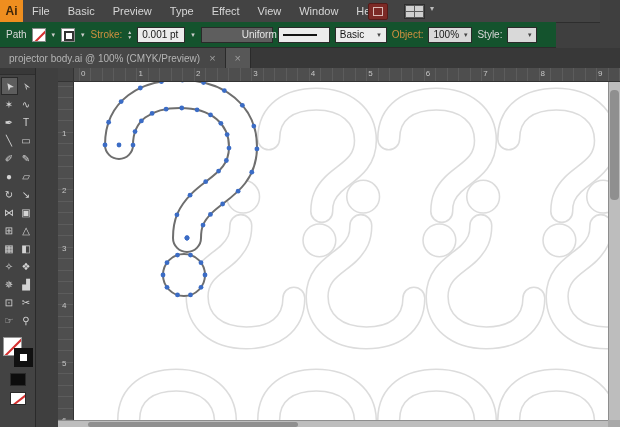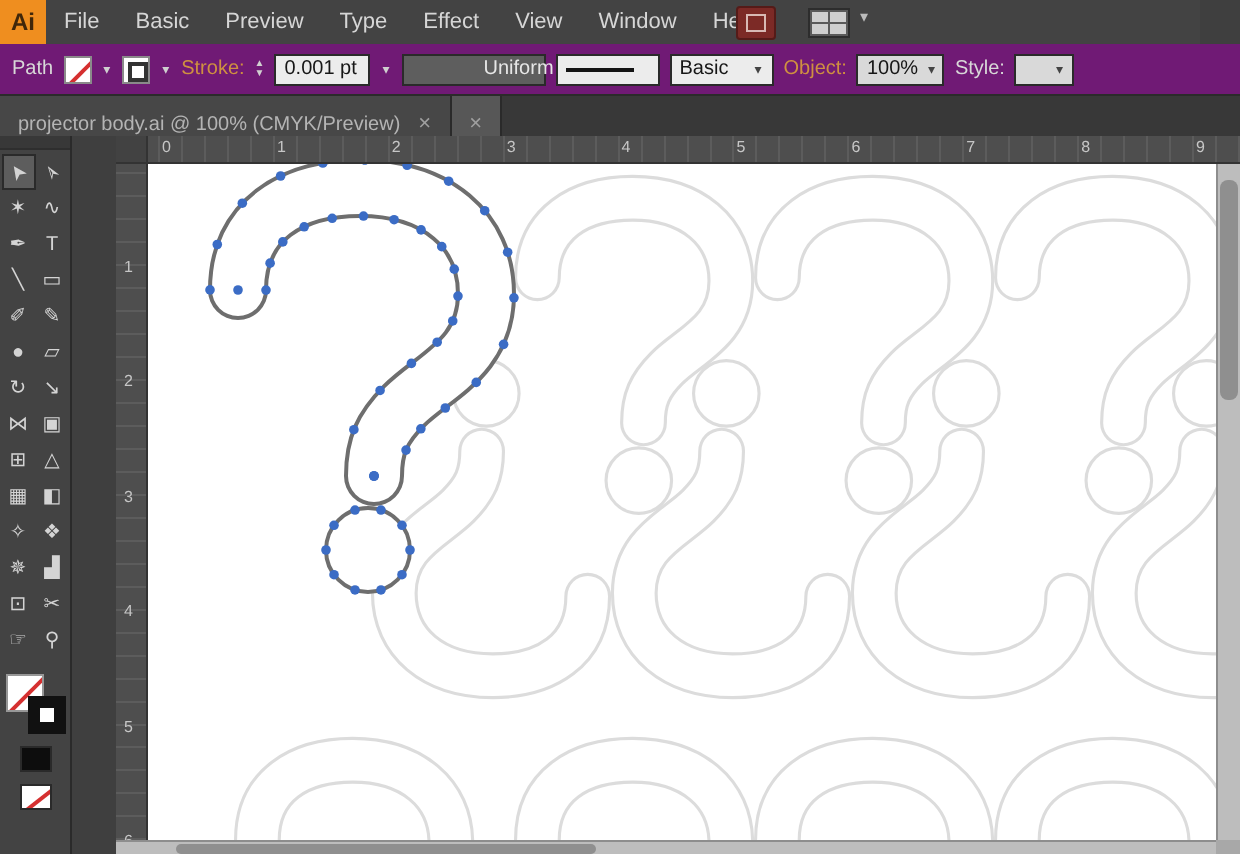--- a/index.html
+++ b/index.html
@@ -14,41 +14,41 @@
   .menu-item{padding:12px 9px;line-height:22px;color:#d6d6d6;cursor:default;white-space:nowrap;}
   .appbar-icons{position:absolute;left:368px;top:3px;display:flex;gap:16px;align-items:center;}
   .bridge-ic{width:18px;height:15px;background:#7c2a26;border:1px solid #551b18;border-radius:2px;position:relative;}
   .bridge-ic::after{content:"";position:absolute;left:4px;top:3px;width:8px;height:7px;border:1px solid #d8b9b4;}
   .arrange-ic{width:21px;height:15px;background:#5a5a5a;border:1px solid #2d2d2d;display:grid;
               grid-template-columns:8px 8px;grid-template-rows:5px 5px;gap:1px;padding:1px;box-sizing:border-box;}
   .arrange-ic i{background:#cfcfcf;}
   .arrange-ic::after{content:"▾";position:absolute;right:-9px;top:1px;color:#bbb;font-size:8px;}
 
   
-  .controlbar{position:absolute;left:0;top:22px;width:620px;height:26px;background:#701a75;
+  .controlbar{position:absolute;left:0;top:22px;width:556px;height:26px;background:#14532d;
               border-bottom:1px solid #2b2b2b;display:flex;align-items:center;gap:5px;
               padding:0 6px;box-sizing:border-box;font-size:10px;}
   .cb-label{color:#d8d8d8;}
   .link-label{color:#cf9040;}
   .sw{width:14px;height:14px;background:#ffffff;border:1px solid #8a8a8a;position:relative;overflow:hidden;box-sizing:border-box;}
   .sw-none::after{content:"";position:absolute;left:-3px;top:5px;width:24px;height:2px;background:#d53030;transform:rotate(-45deg);}
   .sw-stroke{background:#ffffff;}
   .sw-stroke::after{content:"";position:absolute;left:2px;top:2px;width:6px;height:6px;border:2px solid #333;}
   .dd-ar{font-size:7px;color:#cfcfcf;padding:0 1px;}
   .field{background:#ececec;color:#161616;border:1px solid #2a2a2a;height:16px;display:flex;
          align-items:center;padding:0 4px;gap:4px;box-sizing:border-box;}
   .spinner{display:flex;flex-direction:column;font-size:5px;line-height:5px;color:#d0d0d0;}
   .dropdown{background:#5e5e5e;color:#e6e6e6;border:1px solid #2a2a2a;height:16px;display:flex;
             align-items:center;padding:0 4px;gap:6px;box-sizing:border-box;}
   .line-prev{width:34px;height:2px;background:#141414;}
   .line-prev.sm{width:14px;height:2px;background:#d8d8d8;}
 
   
   .tabbar{position:absolute;left:0;top:48px;width:620px;height:20px;background:#383838;display:flex;}
-  .tab{height:20px;display:flex;align-items:flex-end;gap:9px;padding:0 9px;font-size:10px;
+  .tab{height:20px;display:flex;align-items:center;gap:9px;padding:0 9px;font-size:10px;
        background:#474747;color:#b4b4b4;border-right:1px solid #2a2a2a;white-space:nowrap;}
   .tab.active{background:#575757;color:#e2e2e2;}
   .tab .close{font-size:11px;color:#9f9f9f;}
 
   
   .toolbar{position:absolute;left:0;top:68px;width:36px;height:359px;background:#434343;
            border-right:1px solid #2a2a2a;box-sizing:border-box;}
   .toolbar-head{height:6px;background:#383838;border-bottom:1px solid #2e2e2e;}
   .tool-grid{display:grid;grid-template-columns:17px 17px;justify-content:center;padding-top:2px;}
   .tool{height:18px;display:flex;align-items:center;justify-content:center;color:#d4d4d4;font-size:10px;cursor:default;}

